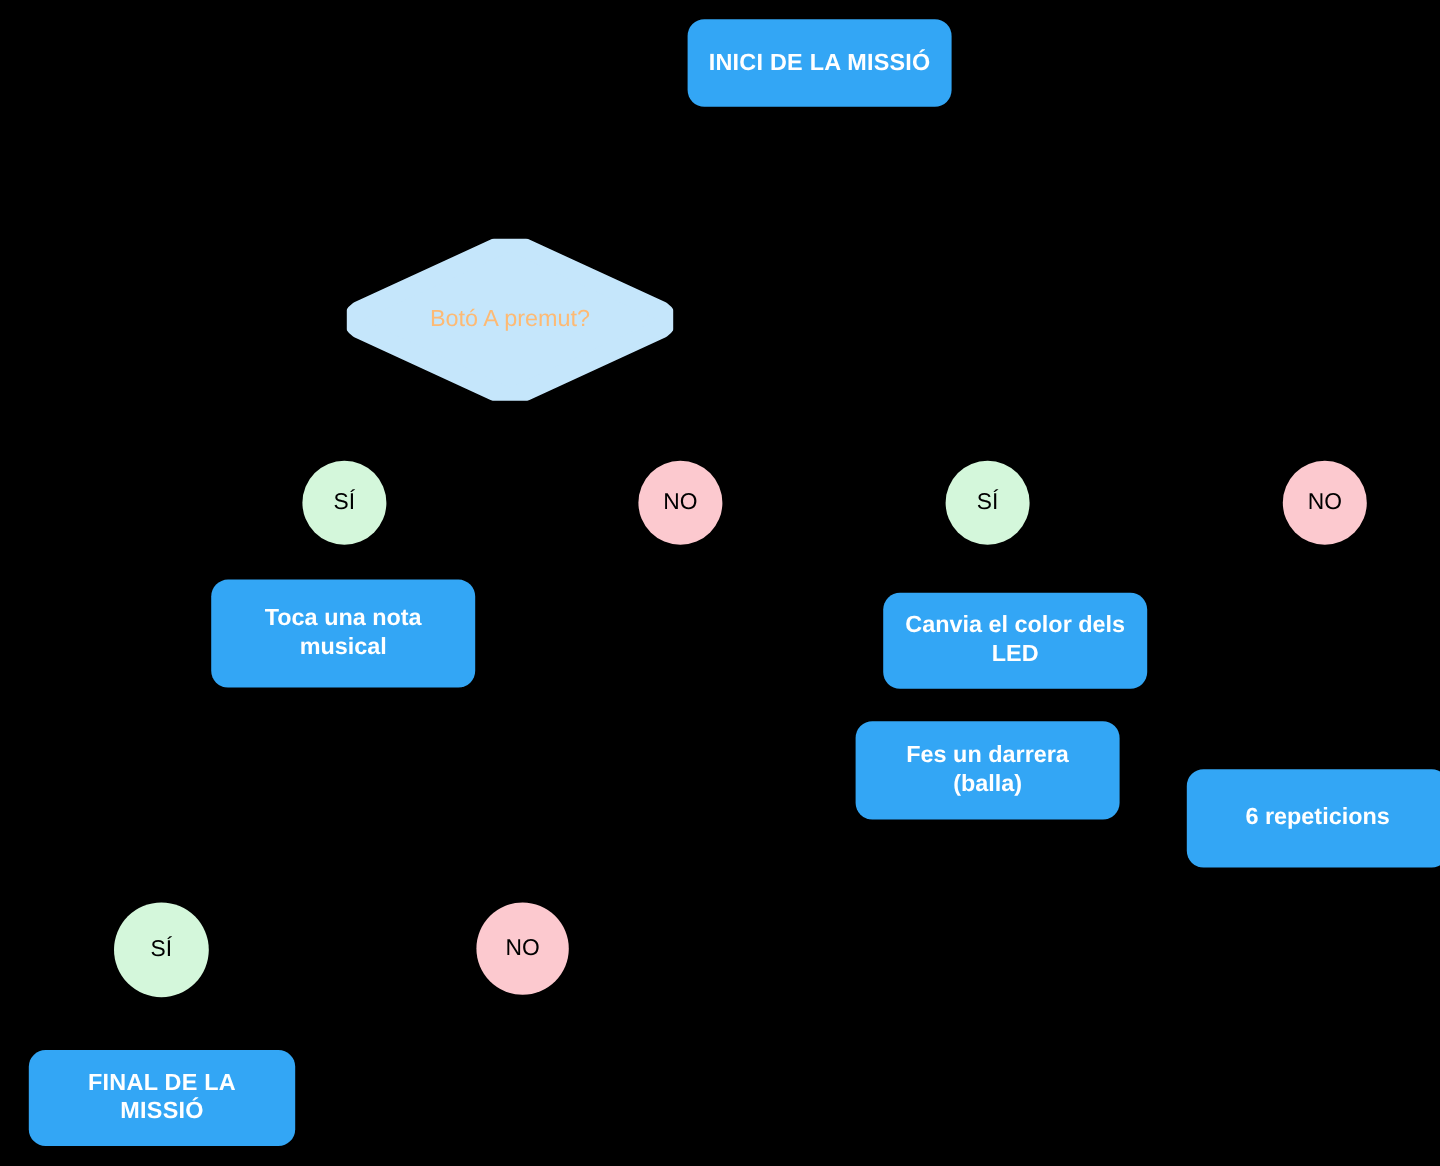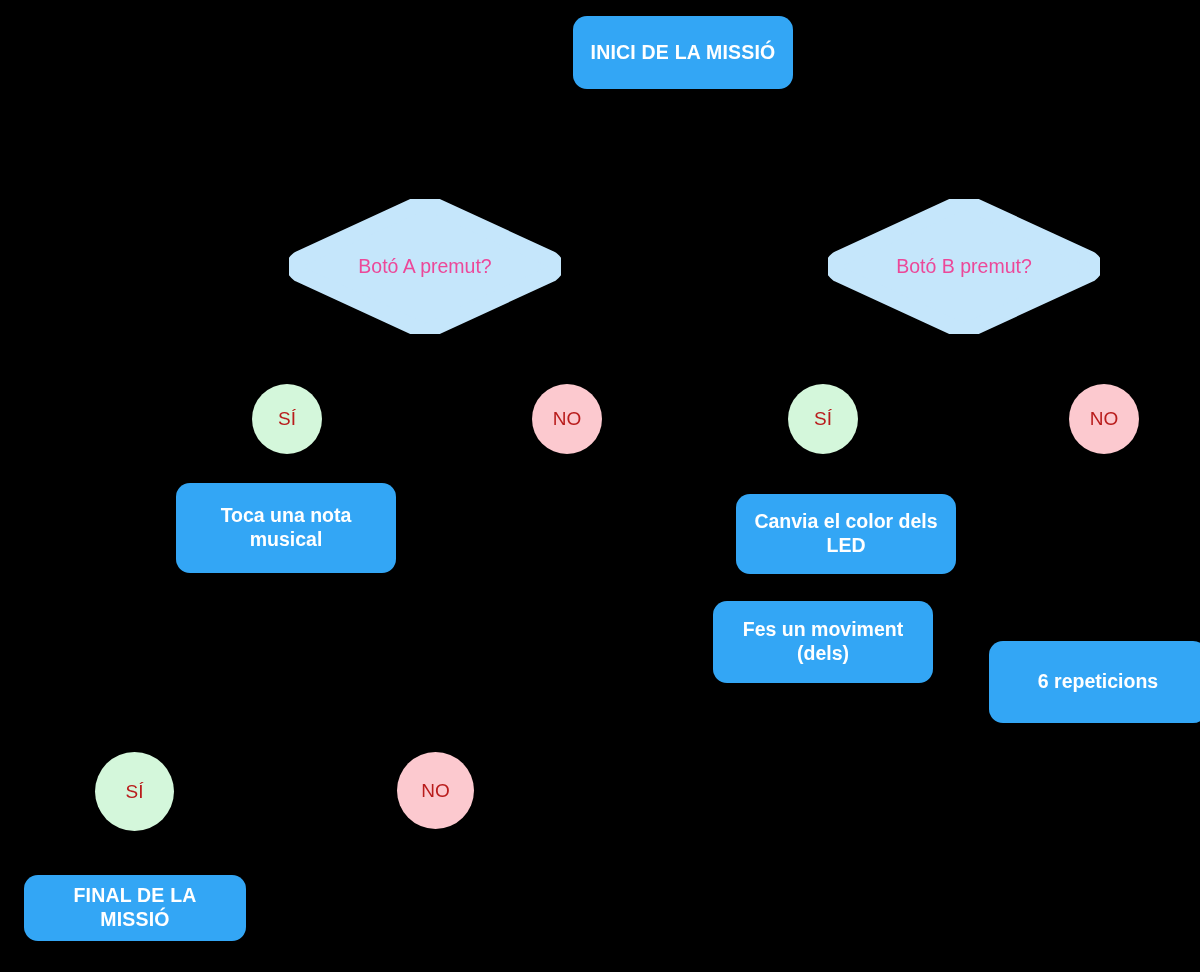--- a/index.html
+++ b/index.html
@@ -56,79 +56,73 @@
   }
   .diamond-label {
     position: absolute;
     left: 0; top: 0;
     width: 100%;
     height: 100%;
     display: flex;
     align-items: center;
     justify-content: center;
     text-align: center;
-    color: #ec4899;
+    color: #fdba74;
     font-size: 19.5px;
     font-weight: normal;
     pointer-events: none;
   }
 
   
   .circle {
     position: absolute;
     box-sizing: border-box;
     border-radius: 50%;
     display: flex;
     align-items: center;
     justify-content: center;
     text-align: left;
     font-size: 19px;
-    color: #b91c1c;
+    color: #000000;
     font-weight: normal;
   }
   .circle.yes { background: #D4F7DB; }
   .circle.no  { background: #FCC9CF; }
 </style>
 </head>
 <body>
 
 <div id="canvas">
 
   <div class="node-box terminator" style="left:557px; top:16px; width:220px; height:73px;">INICI DE LA MISSIÓ</div>
 
   <div class="diamond-wrap" style="left:273px; top:199px; width:272px; height:135px;">
     <svg width="272" height="135" viewBox="0 0 272 135" aria-hidden="true">
       <path d="M136 2 L262 60 Q272 67.5 262 75 L136 133 Q136 133 136 133 L10 75 Q0 67.5 10 60 Z" fill="#C5E6FB" stroke="none" stroke-linejoin="round" stroke-width="16" style="stroke:#C5E6FB"></path>
     </svg>
     <div class="diamond-label">Botó A premut?</div>
   </div>
 
-  <div class="diamond-wrap" style="left:812px; top:199px; width:272px; height:135px;">
-    <svg width="272" height="135" viewBox="0 0 272 135" aria-hidden="true">
-      <path d="M136 2 L262 60 Q272 67.5 262 75 L136 133 L10 75 Q0 67.5 10 60 Z" fill="#C5E6FB" stroke="#C5E6FB" stroke-linejoin="round" stroke-width="16"></path>
-    </svg>
-    <div class="diamond-label">Botó B premut?</div>
-  </div>
 
   <div class="circle yes" style="left:236px; top:384px; width:70px; height:70px;">SÍ</div>
 
   <div class="circle no" style="left:516px; top:384px; width:70px; height:70px;">NO</div>
 
   <div class="circle yes" style="left:772px; top:384px; width:70px; height:70px;">SÍ</div>
 
   <div class="circle no" style="left:1053px; top:384px; width:70px; height:70px;">NO</div>
 
   <div class="node-box process" style="left:160px; top:483px; width:220px; height:90px;">Toca una nota musical</div>
 
   <div class="node-box process" style="left:697px; top:494px; width:220px; height:80px;margin-left:23px;">Canvia el color dels LED</div>
 
-  <div class="node-box process" style="left:697px; top:601px; width:220px; height:82px;">Fes un moviment (dels)</div>
+  <div class="node-box process" style="left:697px; top:601px; width:220px; height:82px;">Fes un darrera (balla)</div>
 
   <div class="node-box process" style="left:973px; top:601px; width:218px; height:82px;margin-top:40px;">6 repeticions</div>
 
 
   <div class="circle yes" style="left:79px; top:752px; width:79px; height:79px;">SÍ</div>
 
   <div class="circle no" style="left:381px; top:752px; width:77px; height:77px;">NO</div>
 
-  <div class="node-box terminator" style="left:8px; top:875px; width:222px; height:66px;">FINAL DE LA MISSIÓ</div>
+  <div class="node-box terminator" style="left:8px; top:875px; width:222px; height:80px;">FINAL DE LA MISSIÓ</div>
 
 </div>
 
 </body></html>

